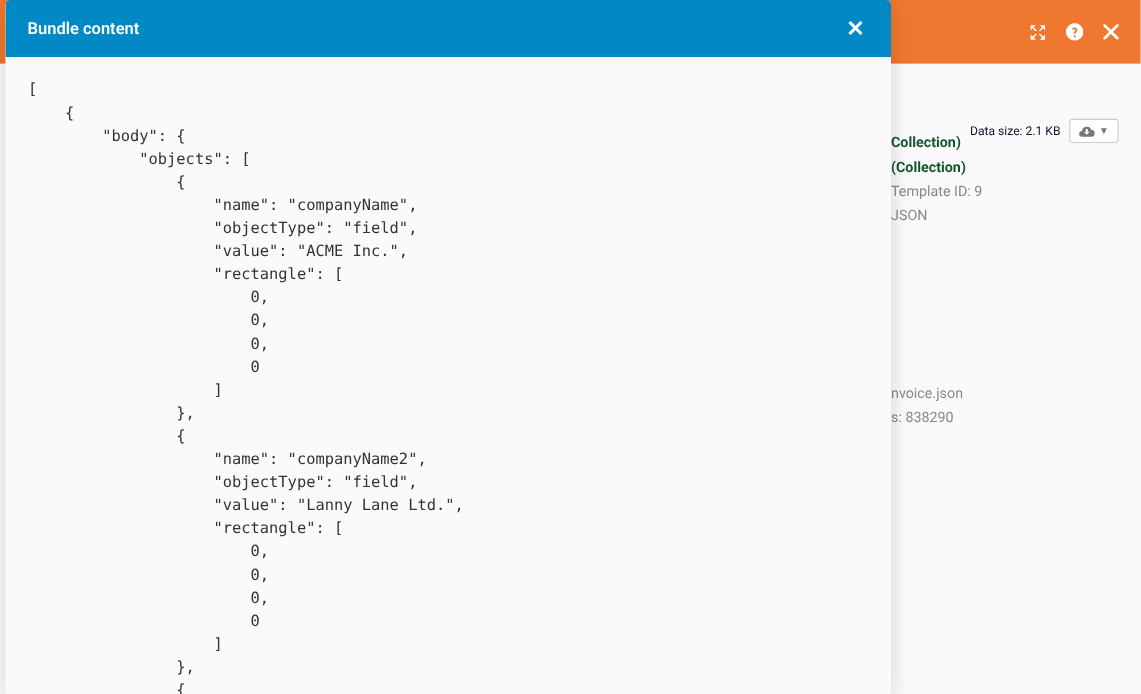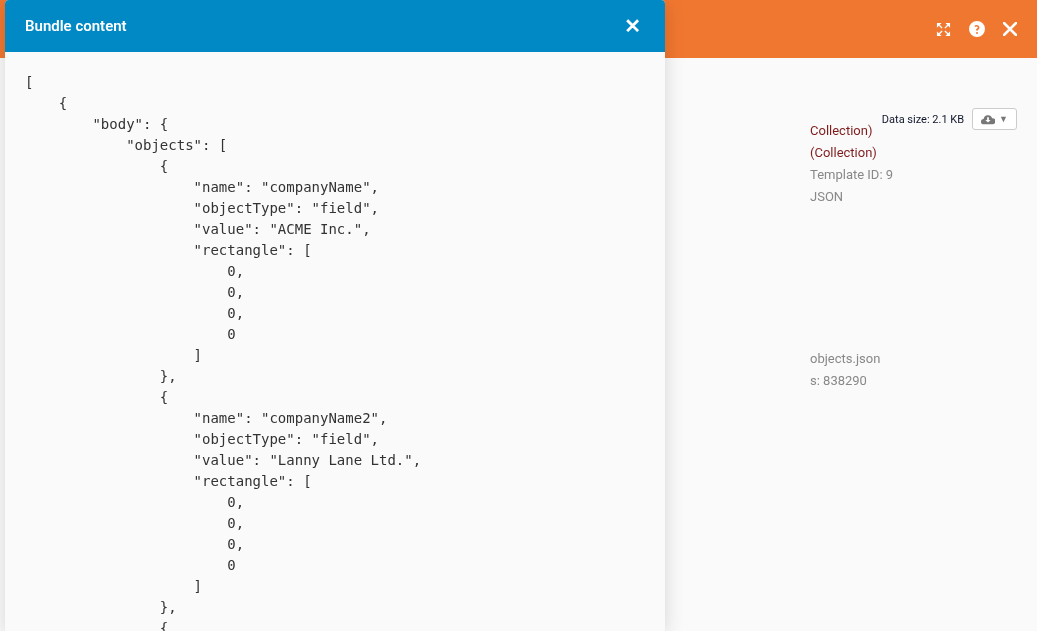--- a/index.html
+++ b/index.html
@@ -71,27 +71,28 @@
     }
     .bg-details {
       position: absolute;
       left: 810px;
       top: 120px;
       color: #888;
       font-size: 13px;
       line-height: 1.7;
     }
     .bg-detail-green {
-      color: #7f1d1d;
+      color: #14532d;
+      font-weight: bold;
     }
     .modal {
       position: absolute;
       top: 0;
       left: 5px;
-      width: 660px;
+      width: 805px;
       height: 631px;
       background: white;
       box-shadow: 0 4px 20px rgba(0,0,0,0.15);
       border-radius: 4px 4px 0 0;
       overflow: hidden;
       display: flex;
       flex-direction: column;
     }
     .modal-header {
       background: #0089c4;
@@ -157,21 +158,21 @@
       <span class="caret-down">▼</span>
     </button>
   </div>
 </div>
 
 <div class="bg-details">
   <div class="bg-detail-green">Collection)</div>
   <div class="bg-detail-green">(Collection)</div>
   <div>Template ID: 9</div>
   <div>JSON</div>
-  <div style="margin-top:140px">objects.json</div>
+  <div style="margin-top:140px">nvoice.json</div>
   <div>s: 838290</div>
 </div>
 
 <div class="modal">
   <div class="modal-header">
     <span>Bundle content</span>
     <span class="close-btn">✕</span>
   </div>
   <div class="modal-body">[
     {

